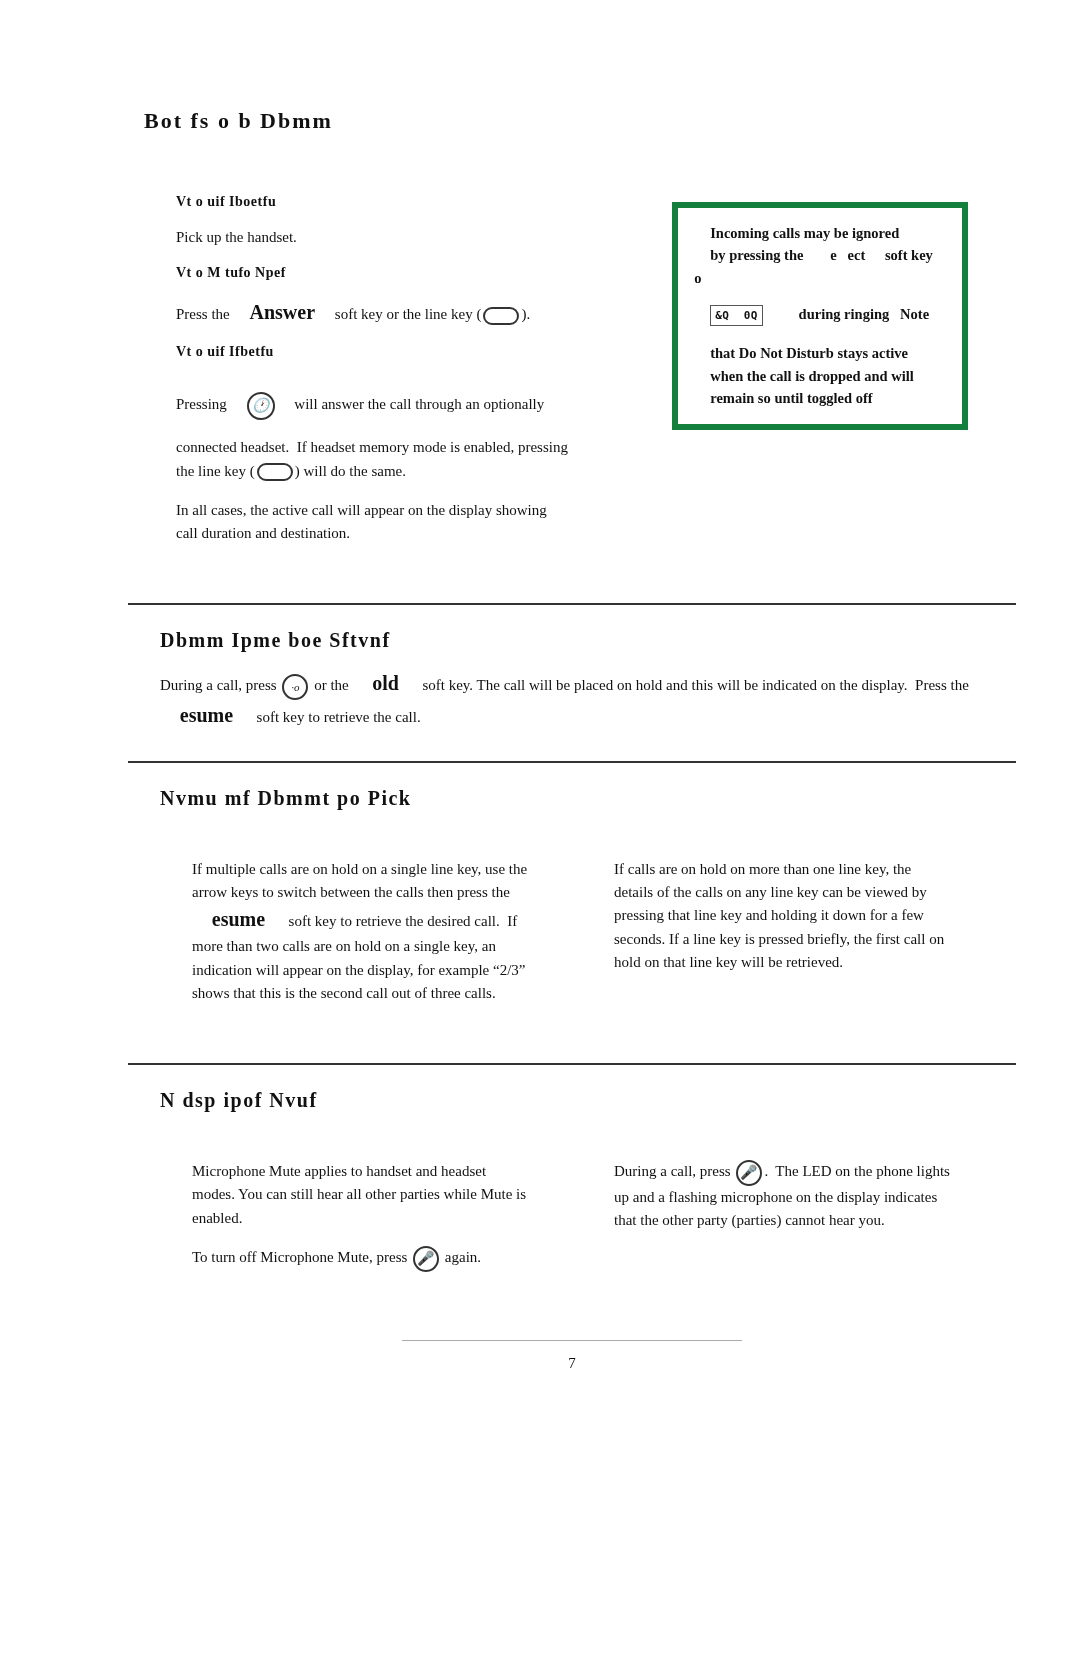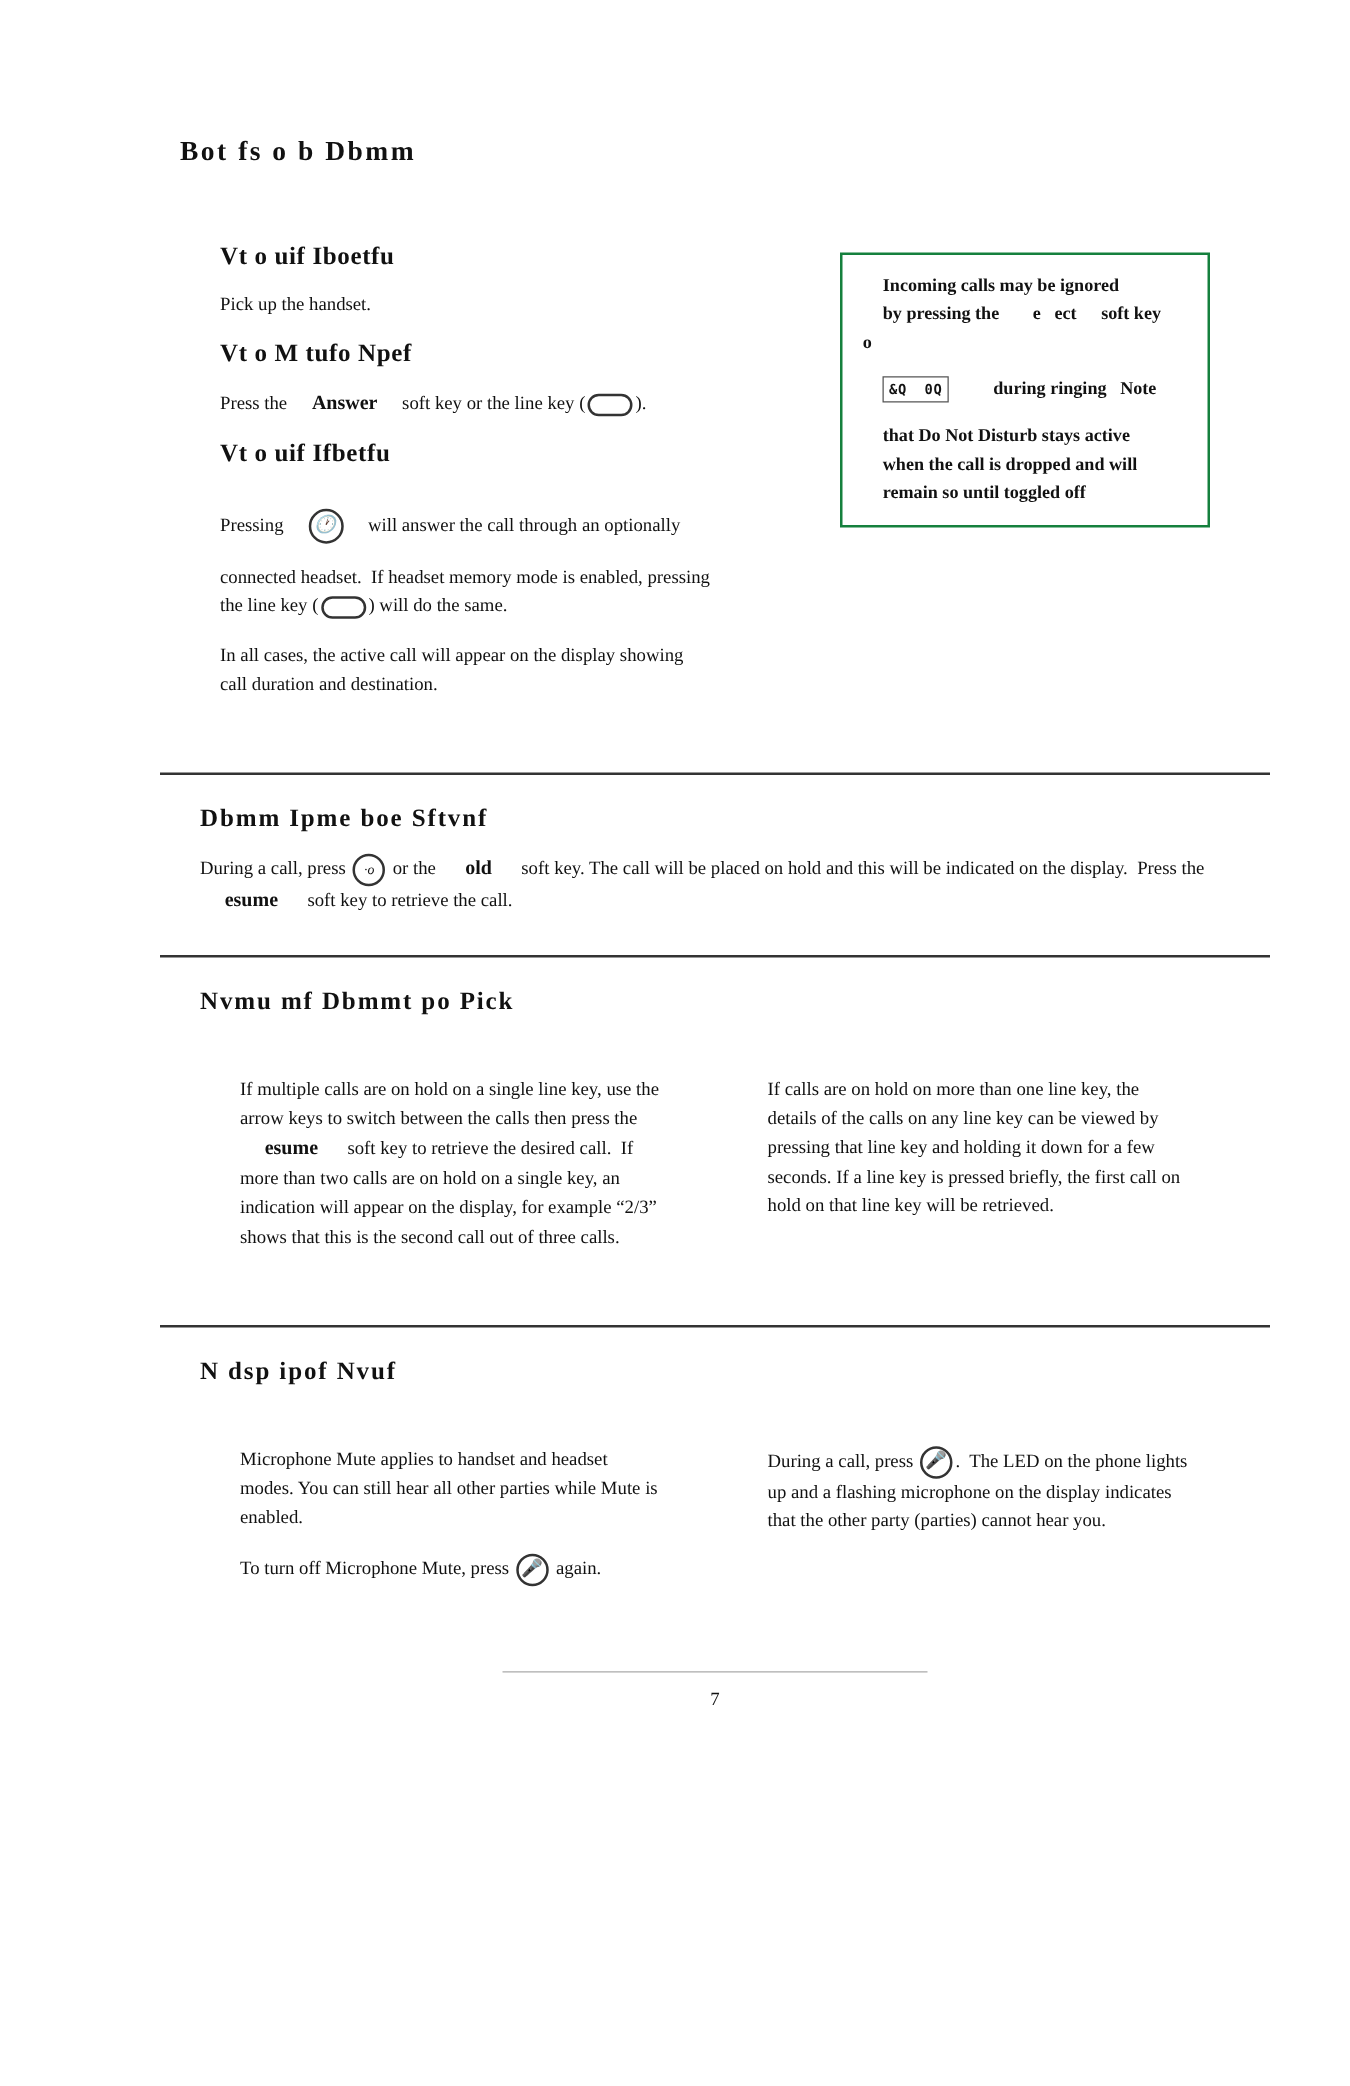--- a/index.html
+++ b/index.html
@@ -21,53 +21,53 @@
     .section {
       margin-bottom: 0;
     }
     .section-divider {
       border: none;
       border-top: 2px solid #333;
       margin: 30px 0 24px 0;
     }
     .subsection-title {
       font-weight: bold;
-      font-size: 20px;
+      font-size: 14px;
       margin-bottom: 8px;
       letter-spacing: 0.5px;
     }
     .body-text {
       font-size: 15px;
       line-height: 1.55;
       margin-bottom: 12px;
     }
     .bold-key {
       font-weight: bold;
-      font-size: 16px;
+      font-size: 20px;
     }
     .bold-title {
       font-size: 20px;
       font-weight: bold;
       letter-spacing: 1.5px;
       margin-bottom: 10px;
     }
     .top-section {
       display: flex;
       gap: 40px;
       margin-bottom: 0;
     }
     .top-left {
       flex: 1.1;
     }
     .top-right {
       flex: 0.85;
       padding-top: 8px;
     }
     .note-box {
-      border: 2px solid #15803d;
+      border: 6px solid #15803d;
       padding: 14px 16px;
       font-size: 14.5px;
       font-weight: bold;
       line-height: 1.55;
       max-width: 340px;
     }
     .circle-icon {
       display: inline-block;
       width: 28px;
       height: 28px;

